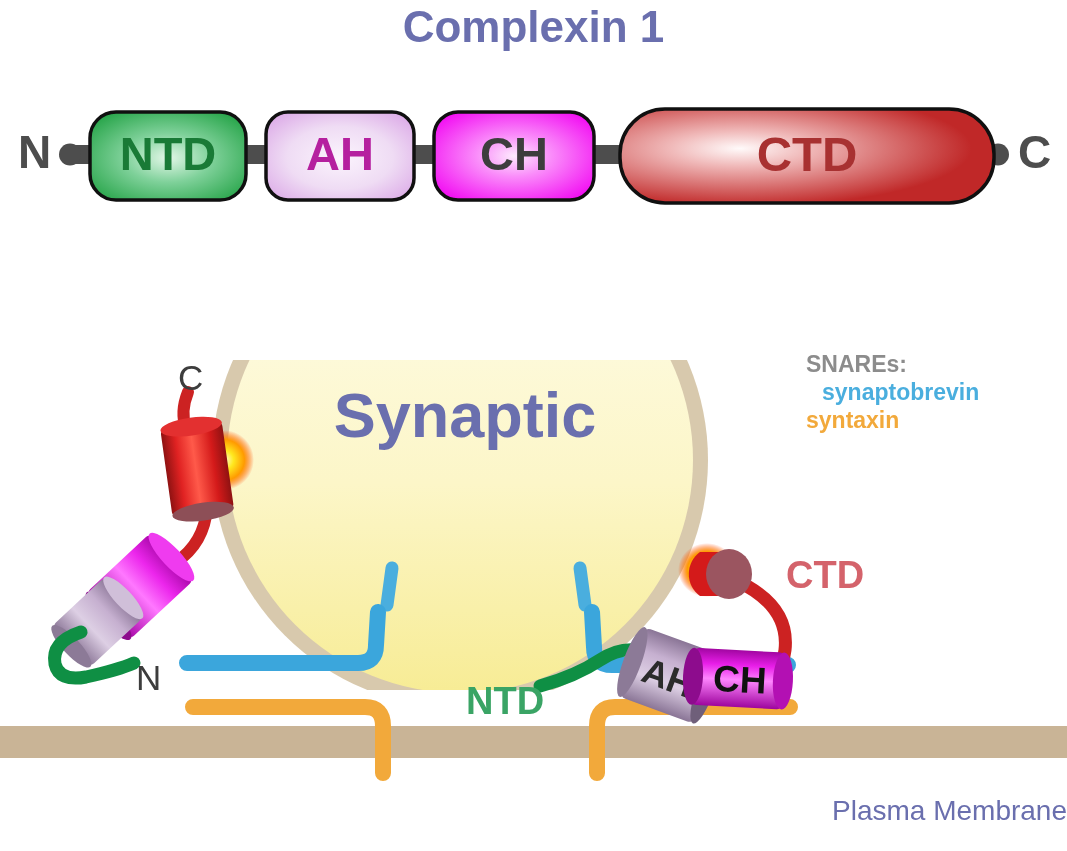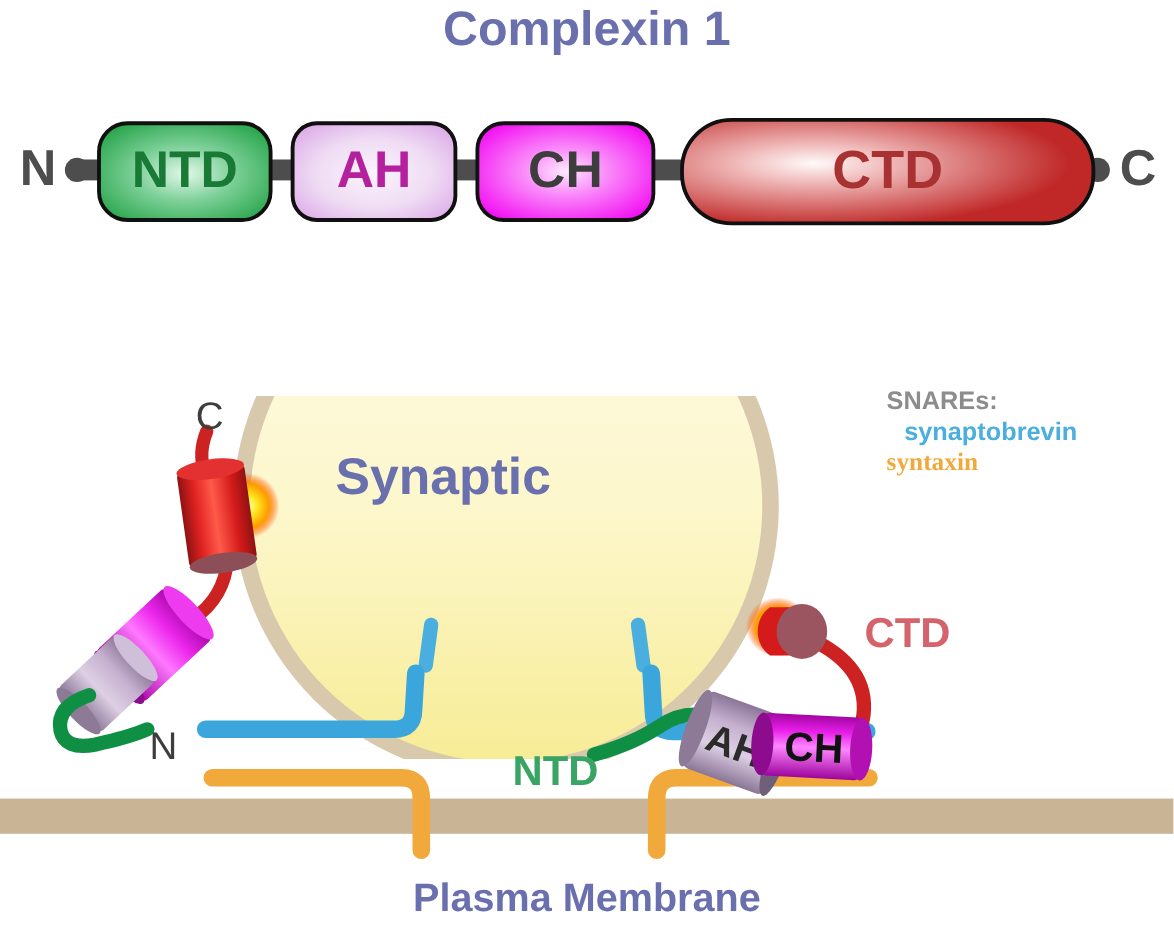--- a/index.html
+++ b/index.html
@@ -190,27 +190,27 @@
       <rect x="693" y="320" width="90" height="57" rx="5" fill="url(#gCylMag2)"></rect>
       <ellipse cx="693" cy="348.5" rx="10" ry="28.5" fill="#8d0c8d"></ellipse>
       <ellipse cx="783" cy="348.5" rx="10" ry="28.5" fill="#b310b3"></ellipse>
       <text x="740" y="362" text-anchor="middle" font-family="Liberation Sans, sans-serif" font-size="37" font-weight="bold" fill="#111111">CH</text>
     </g>
 
     <text x="466" y="384" font-family="Liberation Sans, sans-serif" font-size="38" font-weight="bold" fill="#3aa465">NTD</text>
     <text x="786" y="258" font-family="Liberation Sans, sans-serif" font-size="38" font-weight="bold" fill="#d4636b">CTD</text>
   </svg>
 
-  <div class="txt" style="left:305px;top:404px;width:320px;text-align:left;font-size:47px;font-weight:bold;color:#6a6fae;line-height:1.22;">
+  <div class="txt" style="left:305px;top:377px;width:320px;text-align:center;font-size:63px;font-weight:bold;color:#6a6fae;line-height:1.22;">
     <div>Synaptic</div>
   </div>
 
   <div style="position:absolute;left:806px;top:350px;font-size:23px;font-weight:bold;line-height:1.22;">
     <div style="color:#8c8c8c;">SNAREs:</div>
     <div style="color:#4aaede;margin-left:16px;">synaptobrevin</div>
-    <div style="color:#f2a93b;font-family:Liberation Serif, serif;">syntaxin</div>
-  </div>
-
-  <div class="txt" style="left:0;top:795px;width:1067px;text-align:center;font-size:36px;font-weight:bold;color:#6a6fae;">
+    <div style="color:#f2a93b;">syntaxin</div>
+  </div>
+
+  <div class="txt" style="left:0;top:795px;width:1067px;text-align:right;font-size:28px;font-weight:normal;color:#6a6fae;">
     <span>Plasma Membrane</span>
   </div>
 
 </div>
 
 </body></html>

